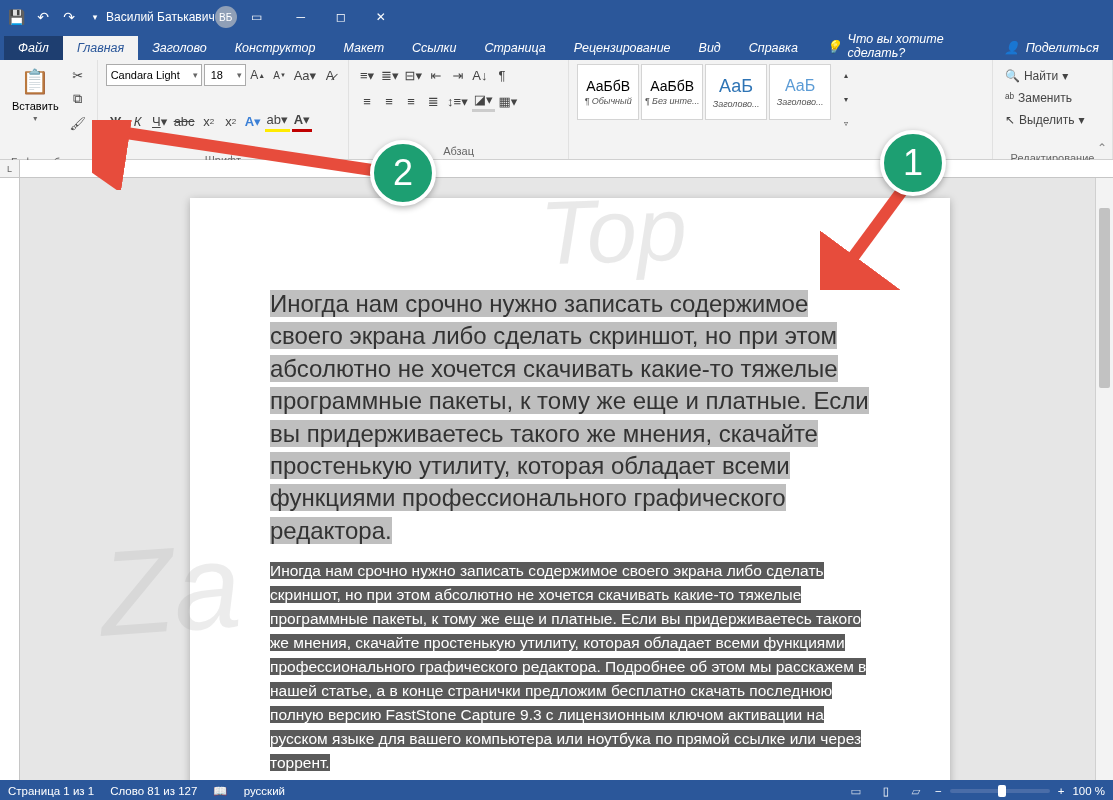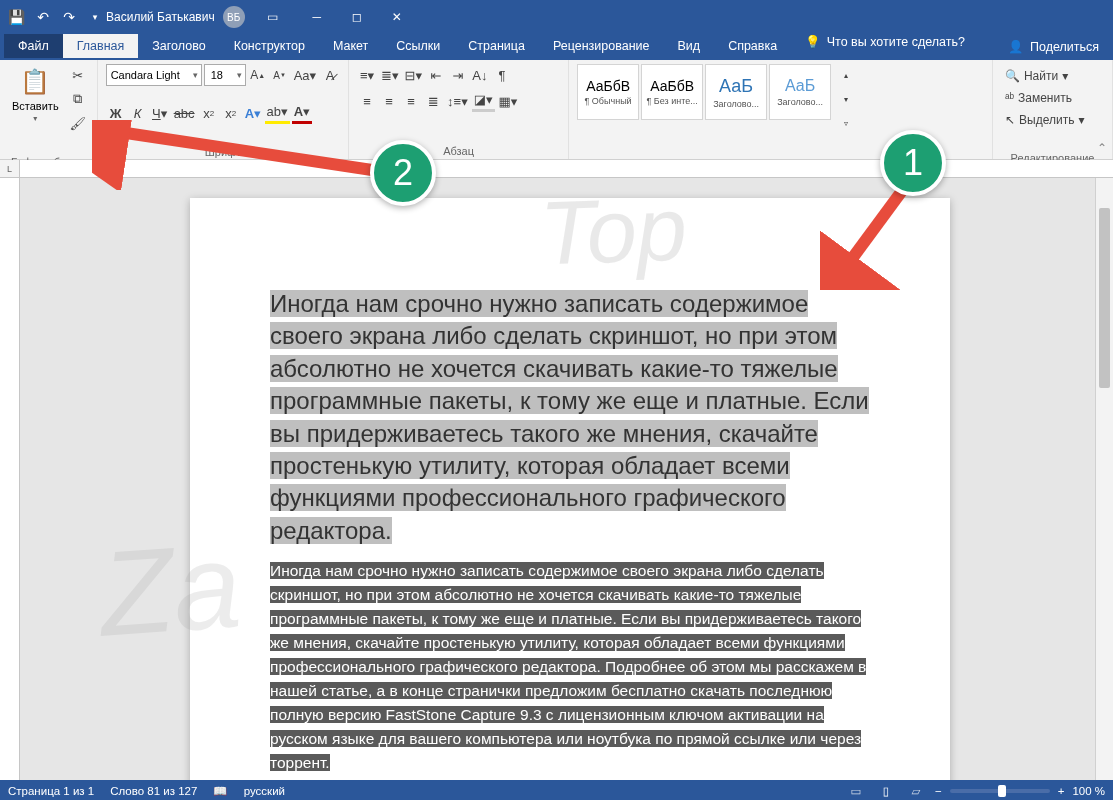--- a/index.html
+++ b/index.html
@@ -16,33 +16,34 @@
   height: 34px;
   background: #2b579a;
   color: #fff;
   display: flex;
   align-items: center;
   padding: 0 6px;
 }
 .qat { display: flex; gap: 4px; align-items: center; }
 .qat-btn { width: 22px; height: 22px; display: flex; align-items: center; justify-content: center; color: #fff; font-size: 14px; }
 .title-center { flex: 1; text-align: center; font-size: 13px; }
-.user-area { display: flex; align-items: center; gap: 8px; padding-right: 4px; }
+.user-area { display: flex; align-items: center; gap: 0; padding-right: 4px; }
 .avatar { width: 22px; height: 22px; border-radius: 50%; background: #8f9fb7; display: flex; align-items: center; justify-content: center; font-size: 10px; }
 .win-btn { width: 40px; height: 34px; display: flex; align-items: center; justify-content: center; color: #fff; }
 .win-btns { display: flex; }
 
 .tabstrip {
   height: 26px;
   background: #2b579a;
   display: flex;
-  align-items: flex-start;
+  align-items: flex-end;
   color: #fff;
   font-size: 12.5px;
   padding-left: 4px;
+  font-style: italic;
 }
 .tab {
   padding: 5px 14px;
   cursor: default;
 }
 .tab.file { background: #1e3e70; }
 .tab.active { background: #f3f3f3; color: #2b579a; }
 .tell-me { display: flex; align-items: center; gap: 6px; padding: 0 14px; }
 .share { margin-left: auto; padding: 5px 14px; display: flex; align-items: center; gap: 6px; }
 
@@ -54,29 +55,29 @@
   font-size: 11px;
   position: relative;
 }
 .rgroup { border-right: 1px solid #e1e1e1; padding: 4px 8px 0 8px; display: flex; flex-direction: column; }
 .rgroup-body { flex: 1; display: flex; align-items: flex-start; gap: 4px; }
 .rgroup-label { text-align: center; color: #666; font-size: 11px; padding: 2px 0; position: relative; margin-top: 20px; }
 .paste-big { display: flex; flex-direction: column; align-items: center; gap: 2px; padding: 2px 4px; }
 .paste-icon { width: 32px; height: 32px; display: flex; align-items: center; justify-content: center; font-size: 24px; }
 .small-col { display: flex; flex-direction: column; gap: 2px; }
 .sm-btn { width: 22px; height: 22px; display: flex; align-items: center; justify-content: center; color: #444; font-size: 13px; }
-.font-row { display: flex; align-items: center; gap: 2px; margin-bottom: 12px; }
+.font-row { display: flex; align-items: center; gap: 2px; margin-bottom: 20px; }
 .font-combo { height: 22px; border: 1px solid #ababab; background: #fff; font-size: 11px; padding: 0 16px 0 4px; position: relative; display:flex; align-items:center;}
 .font-combo::after { content: "▾"; position: absolute; right: 3px; font-size: 9px; color: #666; }
 .toolbar-row { display: flex; gap: 2px; align-items: center; }
 .tbtn { min-width: 20px; height: 22px; display: flex; align-items: center; justify-content: center; color: #444; padding: 0 2px; font-size: 13px; }
 .style-gallery { display: flex; gap: 2px; }
 .style-box { width: 62px; height: 56px; border: 1px solid #d4d4d4; background: #fff; display: flex; flex-direction: column; align-items: center; justify-content: center; gap: 2px; padding: 2px; overflow: hidden; }
 .style-sample { font-size: 14px; }
-.style-lbl { font-size: 9px; color: #555; white-space: nowrap; overflow: hidden; text-overflow: ellipsis; width: 100%; text-align: center;}
+.style-lbl { font-size: 9px; color: #555; white-space: nowrap; overflow: hidden; text-overflow: ellipsis; width: 100%; text-align: center; font-style: italic;}
 .edit-col { display: flex; flex-direction: column; gap: 2px; padding-top: 2px; }
 .edit-btn { display: flex; align-items: center; gap: 4px; height: 20px; padding: 0 4px; color: #444; font-size: 12px; white-space: nowrap; }
 .collapse { position: absolute; right: 6px; bottom: 4px; color: #888; font-size: 12px; }
 
 .ruler-h { height: 18px; background: #fff; border-bottom: 1px solid #c6c6c6; position: relative; display: flex; }
 .ruler-corner { width: 20px; border-right: 1px solid #c6c6c6; background: #f3f3f3; display:flex;align-items:center;justify-content:center;font-size:9px;color:#666;}
 .ruler-scale { flex:1; position: relative; font-size: 9px; color: #666; overflow:hidden;}
 
 .workspace { position: relative; height: 602px; background: #e6e6e6; display: flex; }
 .ruler-v { width: 20px; background: #fff; border-right: 1px solid #c6c6c6; position: relative; font-size: 9px; color:#666;}

